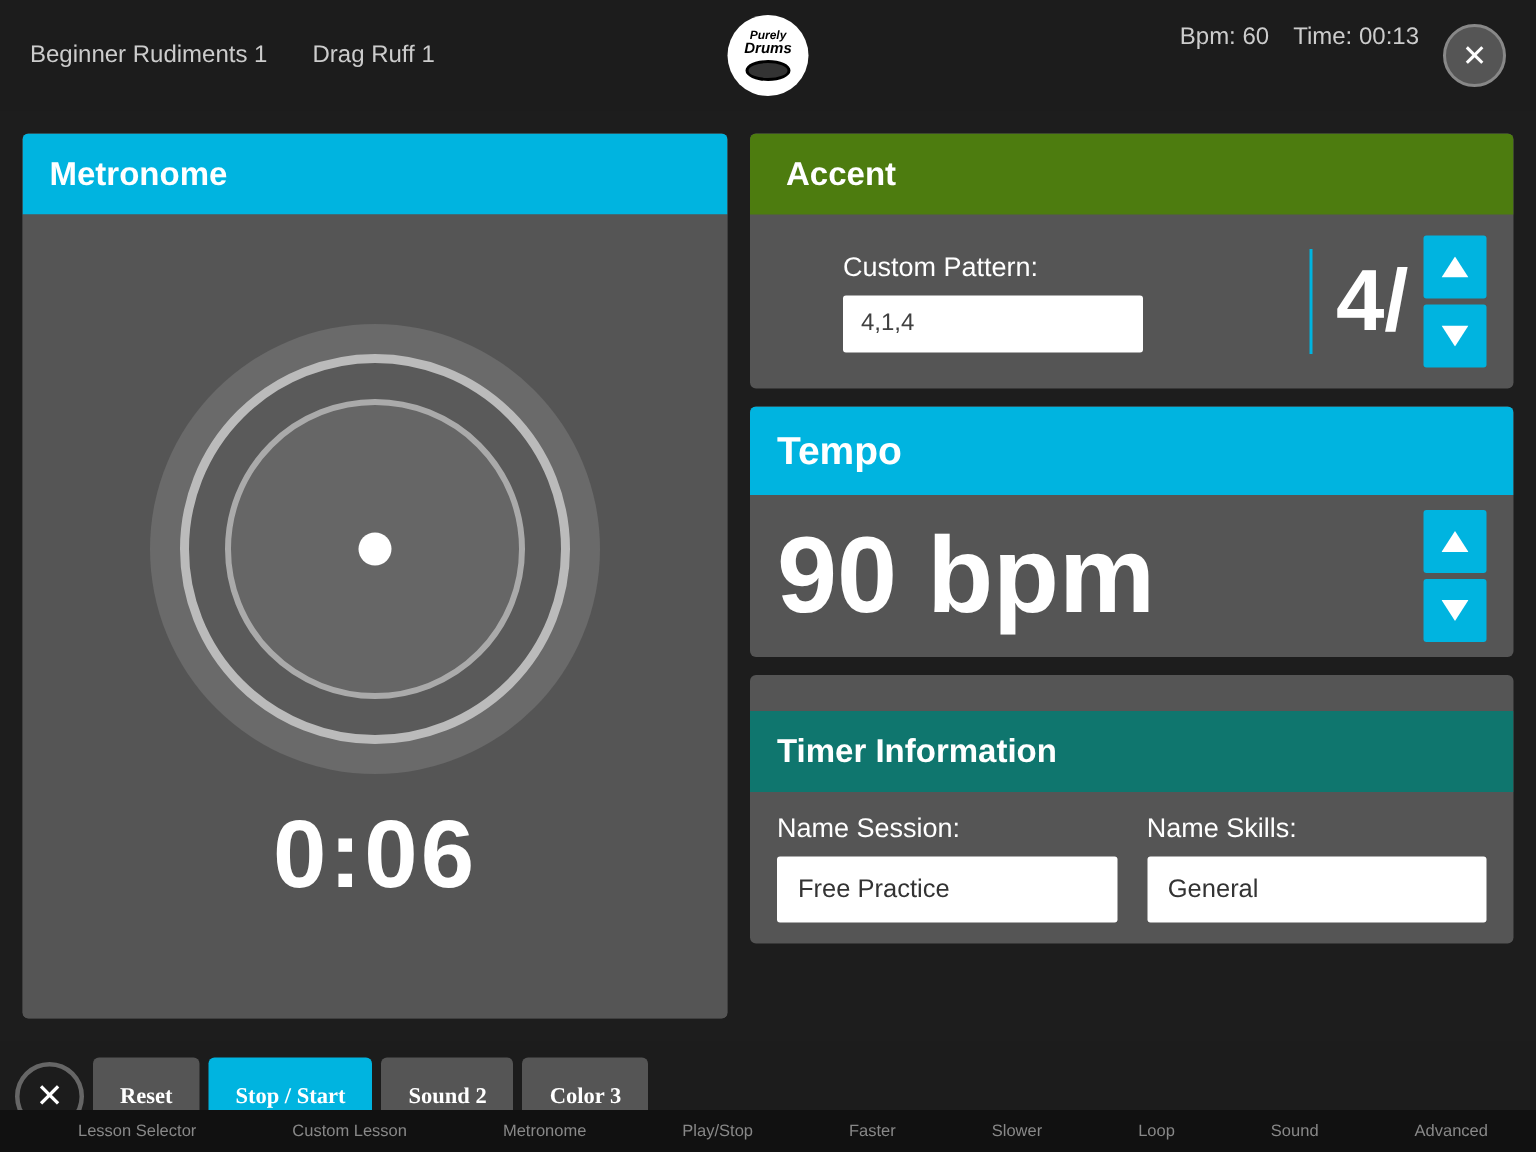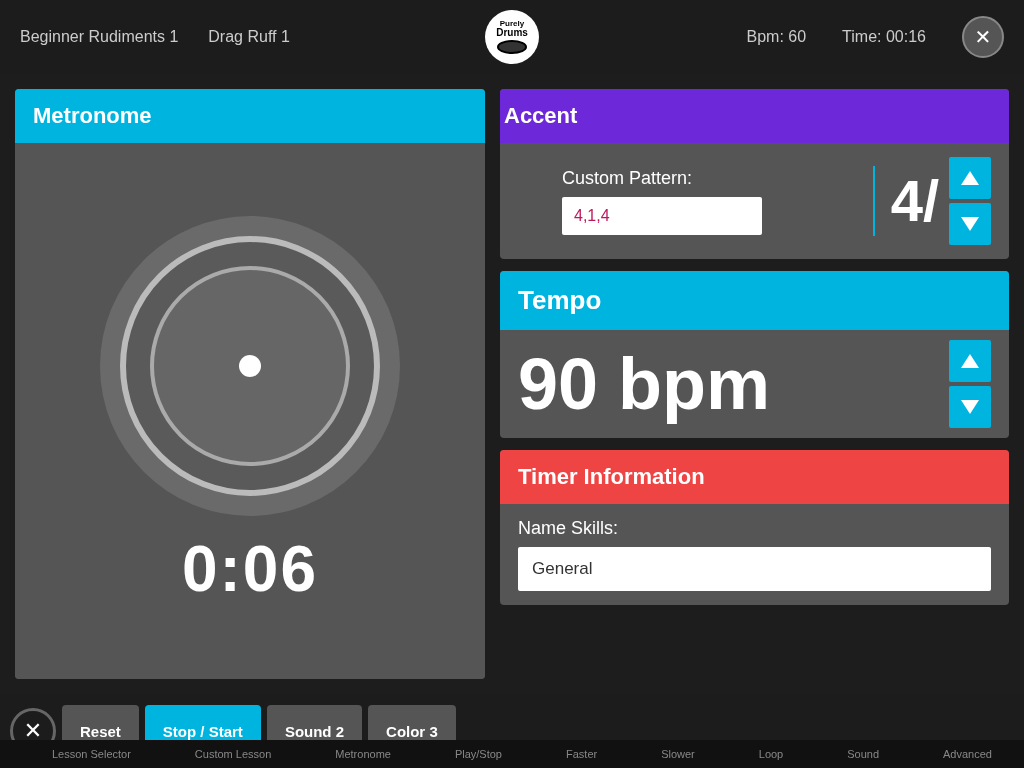--- a/index.html
+++ b/index.html
@@ -31,20 +31,21 @@
     .top-bar-text {
       color: #ccc;
       font-size: 16px;
     }
     #logo-area {
       position: absolute;
       left: 50%;
       transform: translateX(-50%);
       display: flex;
       align-items: flex-start;
+      font-style: italic;
     }
     #logo-circle {
       width: 54px;
       height: 54px;
       border-radius: 50%;
       background: #fff;
       display: flex;
       align-items: center;
       justify-content: center;
       flex-direction: column;
@@ -64,22 +65,21 @@
     #logo-circle .logo-drum {
       width: 30px;
       height: 14px;
       background: #333;
       border-radius: 50%;
       border: 2px solid #000;
       margin-top: 2px;
     }
     #top-bar-right {
       display: flex;
-      align-items: center;
-      gap: 36px;
+      gap: 16px;
     }
     #close-btn-top {
       width: 42px;
       height: 42px;
       border-radius: 50%;
       background: #555;
       border: 2px solid #888;
       color: #fff;
       font-size: 20px;
       cursor: pointer;
@@ -191,22 +191,22 @@
       z-index: 1;
     }
 
     
     #accent-section {
       background: #555;
       border-radius: 4px;
       overflow: hidden;
     }
     #accent-header {
-      background: #6d28d9;
-      padding: 14px 4px;
+      background: #4d7c0f;
+      padding: 14px 24px;
     }
     #accent-header span {
       color: #fff;
       font-size: 22px;
       font-weight: bold;
     }
     #accent-body {
       display: flex;
       align-items: center;
       padding: 14px 18px;
@@ -221,21 +221,21 @@
       font-size: 18px;
       margin-bottom: 8px;
     }
     #custom-pattern-input {
       width: 200px;
       padding: 10px 12px;
       font-size: 16px;
       background: #fff;
       border: none;
       border-radius: 2px;
-      color: #be185d;
+      color: #404040;
     }
     #accent-divider {
       width: 2px;
       height: 70px;
       background: #00b4e0;
       margin: 0 16px;
     }
     #beat-display {
       display: flex;
       align-items: center;
@@ -300,22 +300,23 @@
       gap: 4px;
     }
 
     
     #timer-info-section {
       background: #555;
       border-radius: 4px;
       overflow: hidden;
     }
     #timer-info-header {
-      background: #ef4444;
+      background: #0f766e;
       padding: 14px 18px;
+      margin-top: 24px;
     }
     #timer-info-header span {
       color: #fff;
       font-size: 22px;
       font-weight: bold;
     }
     #timer-info-body {
       padding: 14px 18px;
       display: flex;
       gap: 20px;
@@ -372,20 +373,21 @@
       flex-shrink: 0;
     }
     .bottom-btn {
       height: 52px;
       padding: 0 18px;
       border: none;
       border-radius: 4px;
       font-size: 15px;
       font-weight: bold;
       cursor: pointer;
+      font-family: Liberation Serif, serif;
     }
     .btn-gray {
       background: #555;
       color: #fff;
     }
     .btn-blue {
       background: #00b4e0;
       color: #fff;
     }
 
@@ -424,21 +426,21 @@
   </div>
   <div id="logo-area">
     <div id="logo-circle">
       <span class="logo-text-top">Purely</span>
       <span class="logo-text-bottom">Drums</span>
       <div class="logo-drum"></div>
     </div>
   </div>
   <div id="top-bar-right">
     <span class="top-bar-text">Bpm: 60</span>
-    <span class="top-bar-text">Time: 00:16</span>
+    <span class="top-bar-text">Time: 00:13</span>
     <button id="close-btn-top">✕</button>
   </div>
 </div>
 
 <div id="main-content">
   <div id="bg-overlay"></div>
 
   <div id="left-panel">
     <div id="metronome-header">
       <span>Metronome</span>
@@ -505,20 +507,24 @@
         </div>
       </div>
     </div>
 
     <div id="timer-info-section">
       <div id="timer-info-header">
         <span>Timer Information</span>
       </div>
       <div id="timer-info-body">
         <div class="timer-field">
+          <div class="timer-field-label">Name Session:</div>
+          <input class="timer-field-input" type="text" value="Free Practice" style="">
+        </div>
+        <div class="timer-field">
           <div class="timer-field-label">Name Skills:</div>
           <input class="timer-field-input" type="text" value="General" style="">
         </div>
       </div>
     </div>
 
   </div>
 </div>
 
 <div id="bottom-bar">

